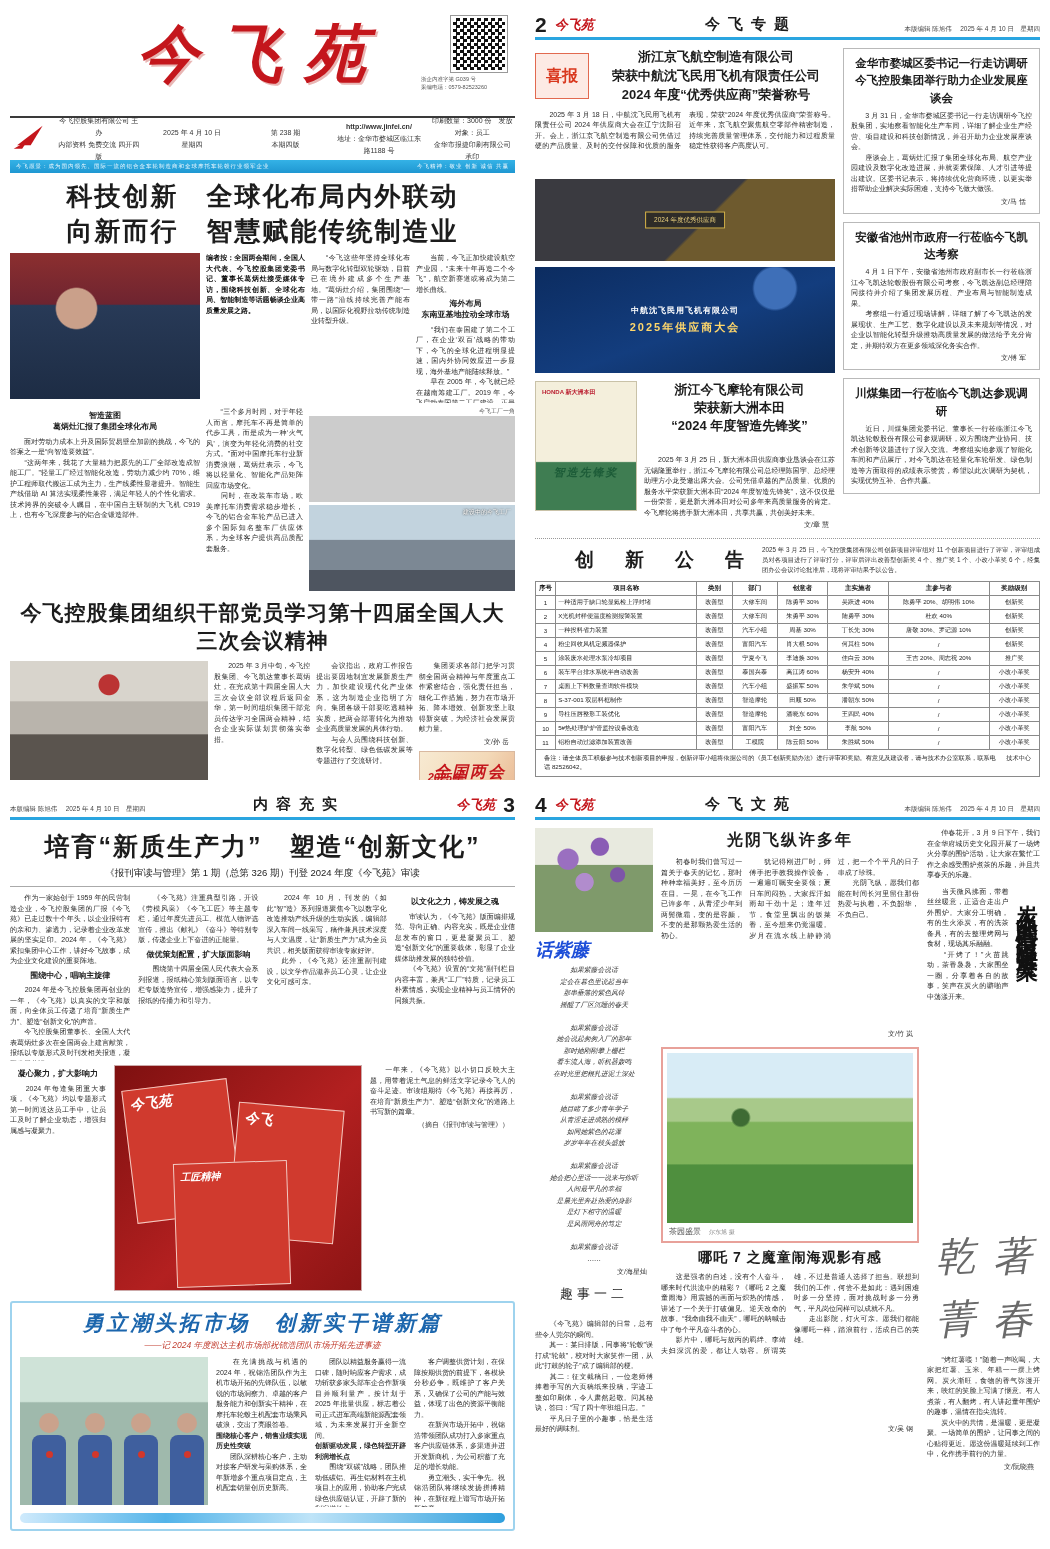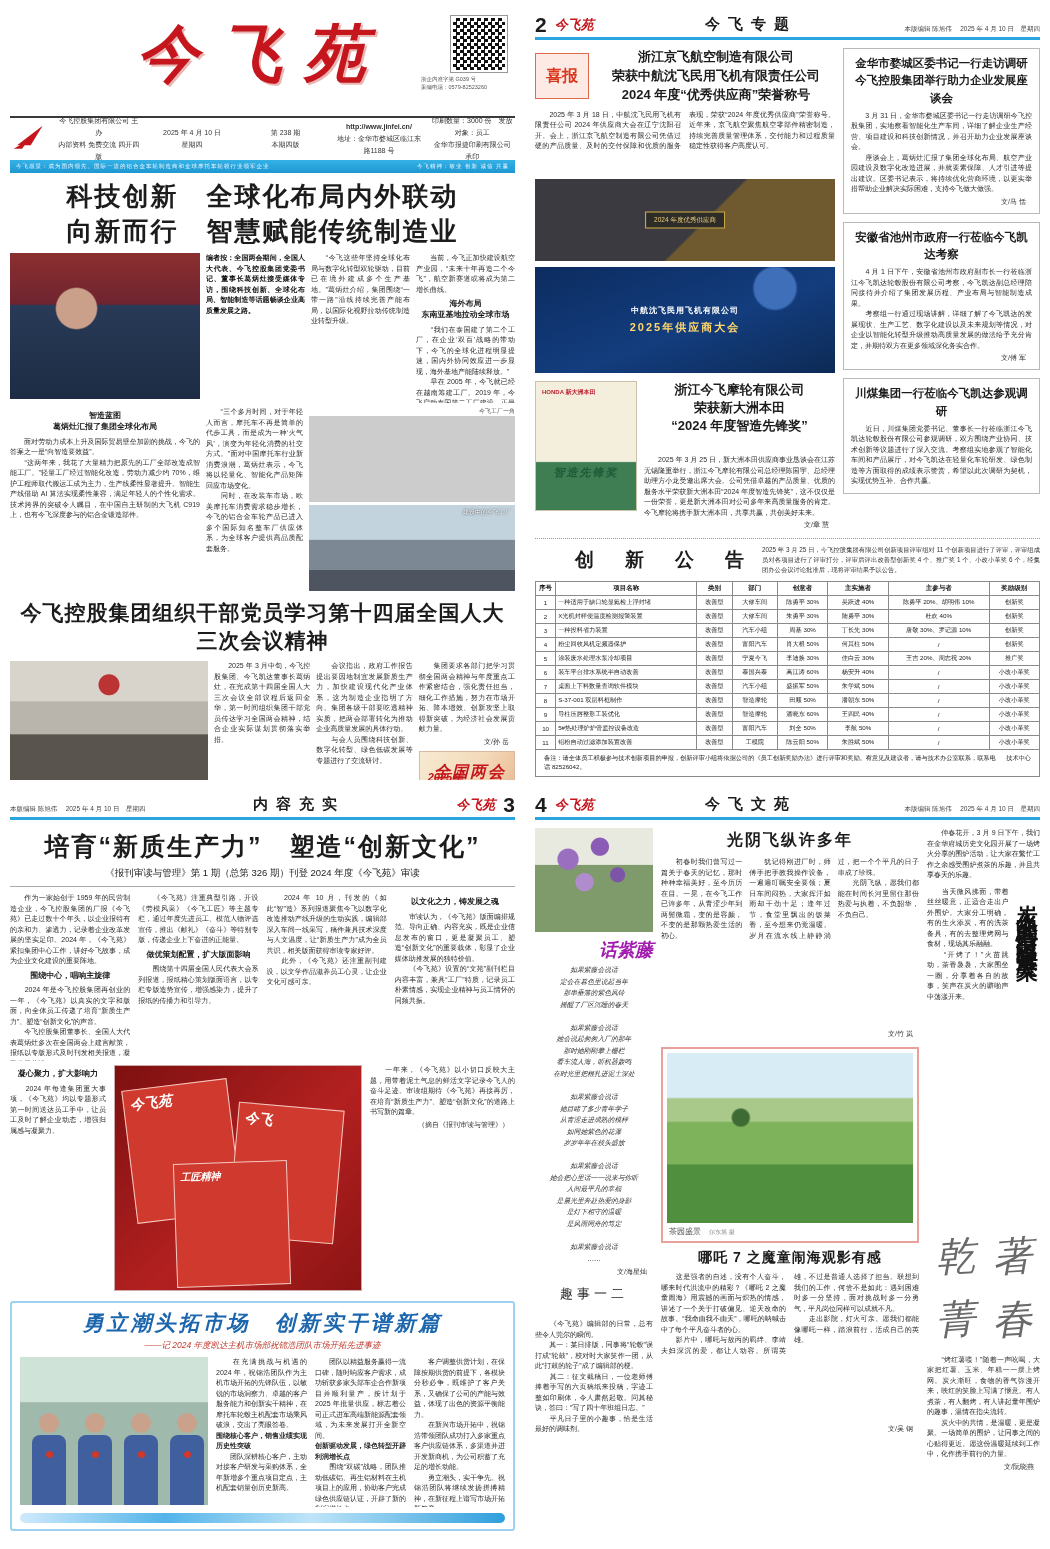--- a/index.html
+++ b/index.html
@@ -121,21 +121,21 @@
   .p4-cols{display:flex;gap:8px;margin-top:8px;}
   .p4-left{width:118px;flex:0 0 auto;}
   .p4-mid{width:258px;flex:0 0 auto;}
   .p4-right{flex:1;overflow:hidden;}
   .wisteria{width:100%;height:104px;background:
      radial-gradient(circle at 28% 30%,#9a6fc0 0 9%,transparent 10%),
      radial-gradient(circle at 55% 18%,#8a5cb5 0 8%,transparent 9%),
      radial-gradient(circle at 42% 52%,#b18ccd 0 10%,transparent 11%),
      radial-gradient(circle at 70% 45%,#7d55a8 0 7%,transparent 8%),
      linear-gradient(180deg,#e8eadf 0 35%,#7f9a6b 36% 100%);}
-  .poem-title{font-size:18px;text-align:right;margin:6px 0 3px;color:#a21caf;}
+  .poem-title{font-size:18px;text-align:left;margin:6px 0 3px;color:#1d4ed8;}
   .poem{font-size:6.8px;line-height:1.7;text-align:center;white-space:pre-line;
      font-family:"DejaVu Serif","Liberation Serif",serif;font-style:italic;color:#333;}
   .qushi-t{font-size:13px;font-weight:normal;text-align:center;letter-spacing:4px;margin:8px 0 16px;}
   .gy-t{font-size:16px;font-weight:bold;text-align:center;letter-spacing:2px;margin:2px 0 6px;}
   .threecol{column-count:3;column-gap:7px;}
   .teaframe{border:2px solid #e8a19a;padding:4px;margin:8px 0 6px;}
   .tea{width:100%;height:170px;background:
      radial-gradient(circle at 30% 38%,#3e6b34 0 4%,transparent 5%),
      linear-gradient(180deg,#d8ecf6 0 26%,#a8c98a 27% 40%,#7fb35b 41% 65%,#4f8f3e 66% 100%);}
   .teacap{display:flex;justify-content:flex-start;gap:8px;align-items:baseline;padding:3px 2px 0;}

